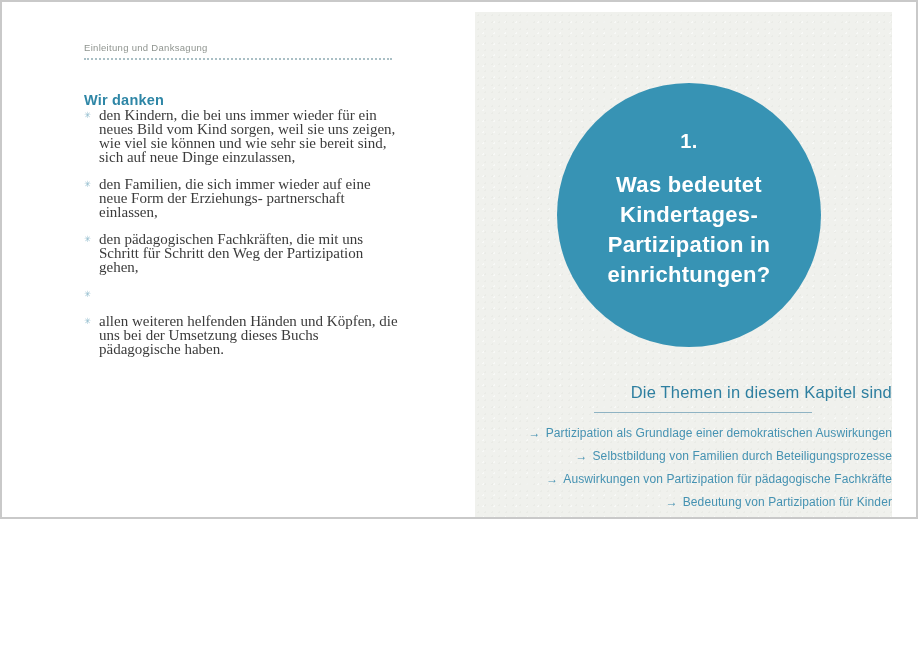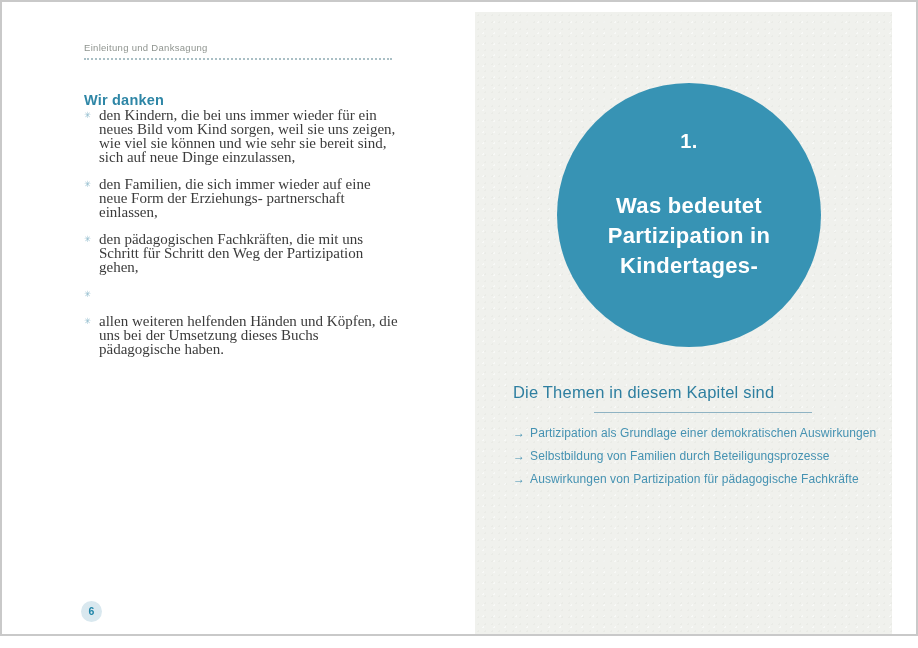--- a/index.html
+++ b/index.html
@@ -1,18 +1,18 @@
 <!DOCTYPE html>
 <html><head>
 <meta charset="utf-8">
 <style>
   * { margin:0; padding:0; box-sizing:border-box; }
   html,body { background:#ffffff; }
   .spread {
-    position:relative; width:918px; height:636px;
+    position:relative; width:918px; height:519px;
     background:#ffffff; border:2px solid #c9c9c9;
     overflow:hidden;
     font-family:"Liberation Sans", sans-serif;
   }
 
   
   .left-page { position:absolute; left:0; top:0; width:473px; height:644px; background:#ffffff; }
 
   .kicker-block { position:absolute; left:82px; top:40px; width:308px; }
   .kicker-label { font-size:9.5px; color:#8f948f; letter-spacing:0.3px; line-height:11px; }
@@ -43,23 +43,23 @@
       radial-gradient(rgba(255,255,255,0.55) 1px, transparent 1px);
     background-size:7px 7px, 11px 11px;
     background-position:0 0, 3px 5px;
   }
 
   .chapter-circle {
     position:absolute; left:82px; top:71px; width:264px; height:264px;
     border-radius:50%; background:#3793b4; color:#ffffff; text-align:center;
   }
   .chapter-number { padding-top:46px; font-size:20px; font-weight:600; line-height:24px; letter-spacing:0.5px; }
-  .chapter-title { margin-top:38px; font-size:22px; font-weight:600; line-height:30px; letter-spacing:0.3px;text-align:center; }
+  .chapter-title { margin-top:17px; font-size:22px; font-weight:600; line-height:30px; letter-spacing:0.3px;text-align:center; }
 
-  .topics { position:absolute; left:0; top:371px; width:100%; text-align:left;padding-left:38px; }
+  .topics { position:absolute; left:0; top:371px; width:100%; text-align:right;padding-left:38px; }
   .topics-heading { font-size:16.5px; font-weight:500; color:#2e7fa0; letter-spacing:0.2px; }
   .topics-divider { width:218px; margin:10px auto 13px; border-top:1px solid #8fb3c3; }
   .topic-row { font-size:12px; color:#4592b2; margin-bottom:9px; letter-spacing:0.1px; }
   .topic-arrow { margin-right:5px; }
 </style>
 </head>
 <body>
 
 <div class="spread">
 
@@ -96,34 +96,38 @@
 
     <div class="page-badge">6</div>
   </div>
 
   <div class="right-page">
 
     <div class="chapter-circle">
       <div class="chapter-number">1.</div>
       <div class="chapter-title">
         <div>Was bedeutet</div>
+        <div>Kindertages-</div>
         <div>Partizipation in</div>
-        <div>Kindertages-</div>
+        <div>einrichtungen?</div>
       </div>
     </div>
 
     <div class="topics">
       <div class="topics-heading">Die Themen in diesem Kapitel sind</div>
       <div class="topics-divider"></div>
 
       <div class="topic-row">
         <span class="topic-arrow">→</span><span>Partizipation als Grundlage einer demokratischen Auswirkungen</span>
       </div>
       <div class="topic-row">
         <span class="topic-arrow">→</span><span>Selbstbildung von Familien durch Beteiligungsprozesse</span>
       </div>
       <div class="topic-row">
         <span class="topic-arrow">→</span><span>Auswirkungen von Partizipation für pädagogische Fachkräfte</span>
       </div>
+      <div class="topic-row">
+        <span class="topic-arrow">→</span><span>Bedeutung von Partizipation für Kinder</span>
+      </div>
     </div>
 
   </div>
 </div>
 
 </body></html>

